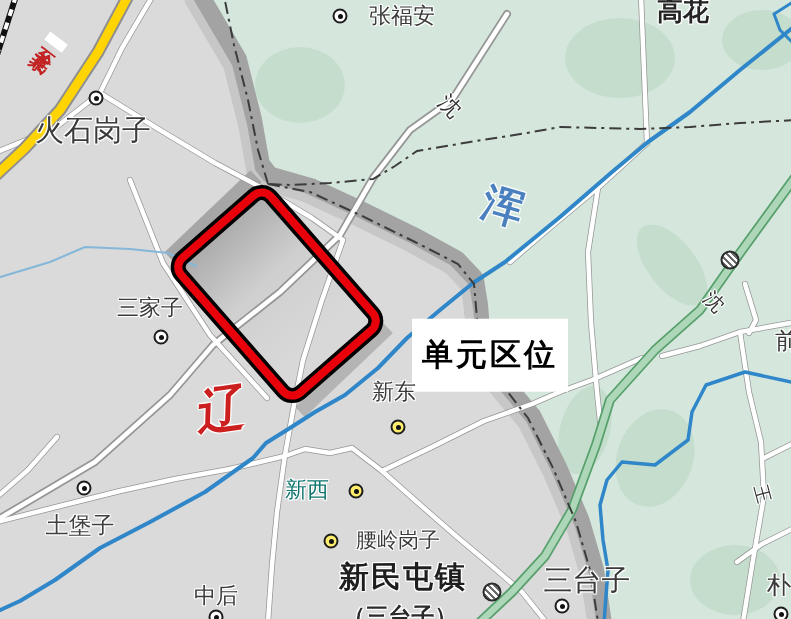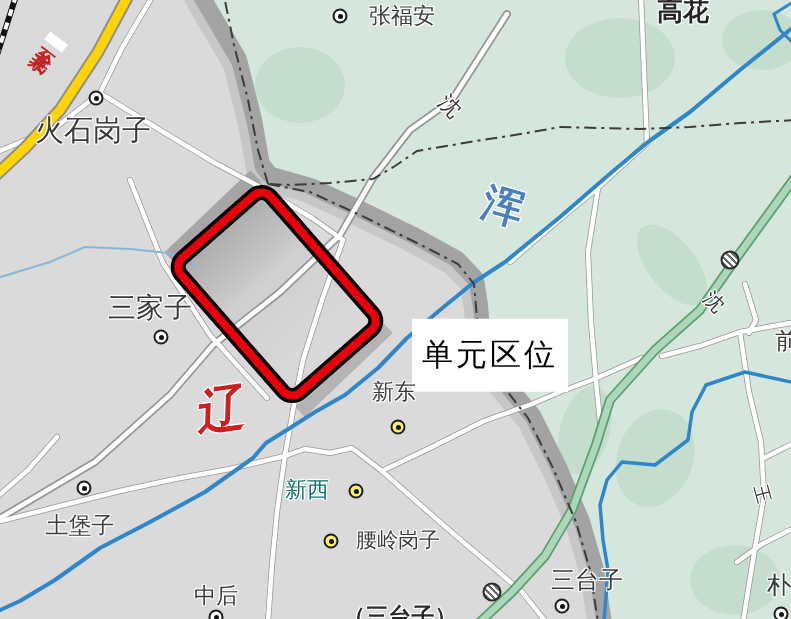--- a/index.html
+++ b/index.html
@@ -134,30 +134,31 @@
     </g>
   </svg>
 
   <div id="label-layer">
       <div class="map-label vertical boxed" style="left: 56px; top: 42px; font-size: 19px; font-weight: 700; color: rgb(195, 34, 34); background: rgb(255, 255, 255); padding: 2px 1px; transform: translate(-50%, -50%) rotate(37deg);">至北京</div>
       <div class="map-label" style="left: 93px; top: 130px; font-size: 29px; font-weight: 400; color: rgb(58, 58, 58); transform: translate(-50%, -50%);">火石岗子</div>
       <div class="map-label" style="left: 402px; top: 16px; font-size: 22px; font-weight: 400; color: rgb(58, 58, 58); transform: translate(-50%, -50%);">张福安</div>
       <div class="map-label" style="left: 683px; top: 12px; font-size: 26px; font-weight: 700; color: rgb(36, 36, 36); transform: translate(-50%, -50%);">高花</div>
       <div class="map-label" style="left: 450px; top: 106px; font-size: 22px; font-weight: 400; color: rgb(51, 51, 51); transform: translate(-50%, -50%) rotate(45deg);">沈</div>
       <div class="map-label" style="left: 503px; top: 207px; font-size: 41px; font-weight: 700; color: rgb(75, 128, 191); transform: translate(-50%, -50%) rotate(16deg);">浑</div>
-      <div class="map-label" style="left: 150px; top: 308px; font-size: 28px; font-weight: 400; color: rgb(58, 58, 58); transform: translate(-50%, -50%);">三家子</div>
-      <div class="map-label boxed" style="left: 490px; top: 355px; font-size: 31px; font-weight: 400; color: rgb(0, 0, 0); letter-spacing: 3px; background: rgb(255, 255, 255); padding: 20px 10px; transform: translate(-50%, -50%);">单元区位</div>
+      <div class="map-label" style="left: 150px; top: 308px; font-size: 22px; font-weight: 400; color: rgb(58, 58, 58); transform: translate(-50%, -50%);">三家子</div>
+      <div class="map-label boxed" style="left: 490px; top: 355px; font-size: 31px; font-weight: 700; color: rgb(0, 0, 0); letter-spacing: 3px; background: rgb(255, 255, 255); padding: 20px 10px; transform: translate(-50%, -50%);">单元区位</div>
       <div class="map-label" style="left: 222px; top: 410px; font-size: 48px; font-weight: 700; color: rgb(204, 31, 31); transform: translate(-50%, -50%) rotate(-8deg) skewX(-10deg);">辽</div>
       <div class="map-label" style="left: 394px; top: 392px; font-size: 22px; font-weight: 400; color: rgb(58, 58, 58); transform: translate(-50%, -50%);">新东</div>
       <div class="map-label" style="left: 307px; top: 490px; font-size: 22px; font-weight: 400; color: #0f766e; transform: translate(-50%, -50%);">新西</div>
       <div class="map-label" style="left: 398px; top: 540px; font-size: 21px; font-weight: 400; color: rgb(58, 58, 58); transform: translate(-50%, -50%);">腰岭岗子</div>
+      <div class="map-label" style="left: 403px; top: 577px; font-size: 30px; font-weight: 700; color: rgb(30, 30, 30); letter-spacing: 2px; transform: translate(-50%, -50%);">新民屯镇</div>
       <div class="map-label" style="left: 400px; top: 616px; font-size: 23px; font-weight: 700; color: rgb(42, 42, 42); transform: translate(-50%, -50%);">（三台子）</div>
       <div class="map-label" style="left: 216px; top: 596px; font-size: 22px; font-weight: 400; color: rgb(58, 58, 58); transform: translate(-50%, -50%);">中后</div>
       <div class="map-label" style="left: 80px; top: 525px; font-size: 23px; font-weight: 400; color: #404040; transform: translate(-50%, -50%);">土堡子</div>
-      <div class="map-label" style="left: 587px; top: 580px; font-size: 24px; font-weight: 400; color: rgb(58, 58, 58); transform: translate(-50%, -50%);">三台子</div>
+      <div class="map-label" style="left: 587px; top: 580px; font-size: 29px; font-weight: 400; color: rgb(58, 58, 58); transform: translate(-50%, -50%);">三台子</div>
       <div class="map-label" style="left: 779px; top: 585px; font-size: 24px; font-weight: 400; color: rgb(58, 58, 58); transform: translate(-50%, -50%);">朴</div>
       <div class="map-label" style="left: 787px; top: 341px; font-size: 24px; font-weight: 400; color: rgb(58, 58, 58); transform: translate(-50%, -50%);">前</div>
       <div class="map-label" style="left: 714px; top: 302px; font-size: 20px; font-weight: 400; color: rgb(51, 51, 51); transform: translate(-50%, -50%) rotate(45deg);">沈</div>
       <div class="map-label" style="left: 762px; top: 494px; font-size: 18px; font-weight: 400; color: rgb(51, 51, 51); transform: translate(-50%, -50%) rotate(75deg);">王</div>
       <div class="sym sym-town" style="left: 96px; top: 98px;"></div>
       <div class="sym sym-town" style="left: 340px; top: 16px;"></div>
       <div class="sym sym-town" style="left: 161px; top: 337px;"></div>
       <div class="sym sym-town" style="left: 84px; top: 488px;"></div>
       <div class="sym sym-town" style="left: 562px; top: 606px;"></div>
       <div class="sym sym-town" style="left: 216px; top: 617px;"></div>

